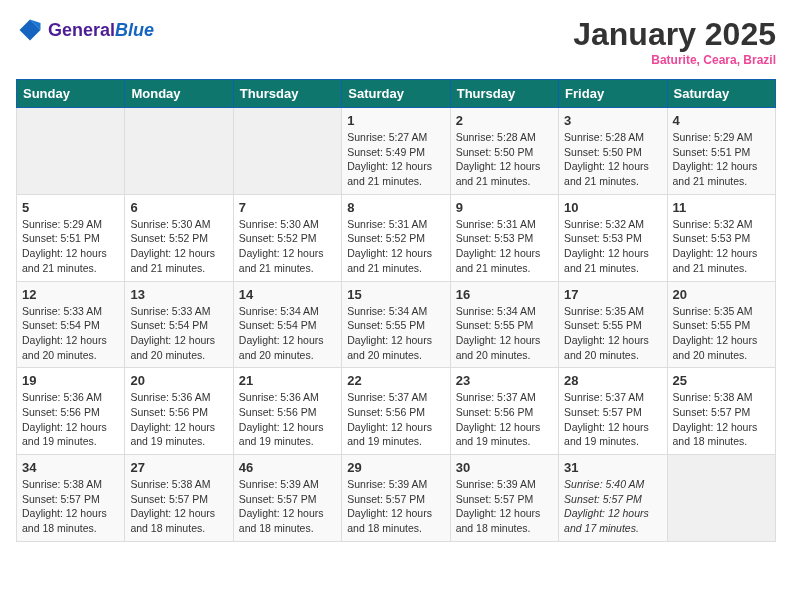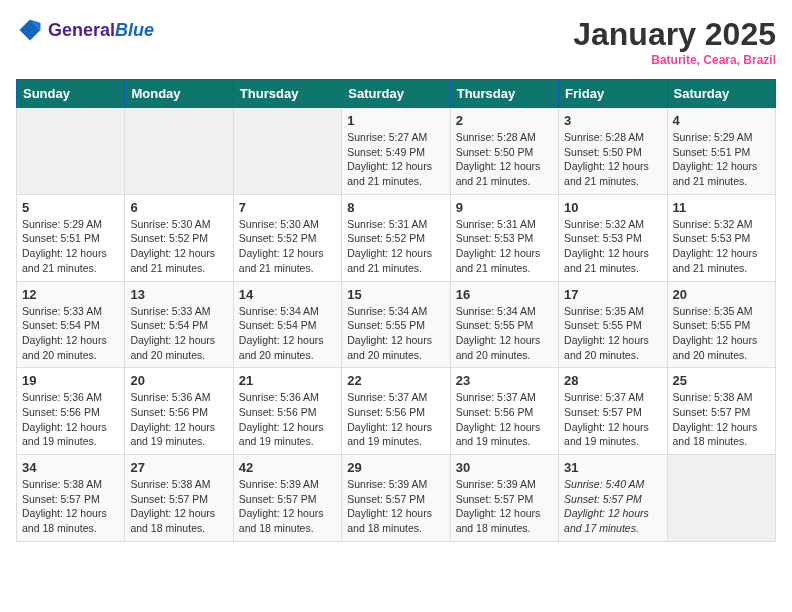--- a/index.html
+++ b/index.html
@@ -311,21 +311,21 @@
 and 18 minutes.</div>
         </td>
         <td>
           <span class="day-number">27</span>
           <div class="day-info" style="white-space: pre-line;">Sunrise: 5:38 AM
 Sunset: 5:57 PM
 Daylight: 12 hours
 and 18 minutes.</div>
         </td>
         <td>
-          <span class="day-number">42</span>
+          <span class="day-number">46</span>
           <div class="day-info" style="white-space: pre-line;">Sunrise: 5:39 AM
 Sunset: 5:57 PM
 Daylight: 12 hours
 and 18 minutes.</div>
         </td>
         <td>
           <span class="day-number">29</span>
           <div class="day-info" style="white-space: pre-line;">Sunrise: 5:39 AM
 Sunset: 5:57 PM
 Daylight: 12 hours

